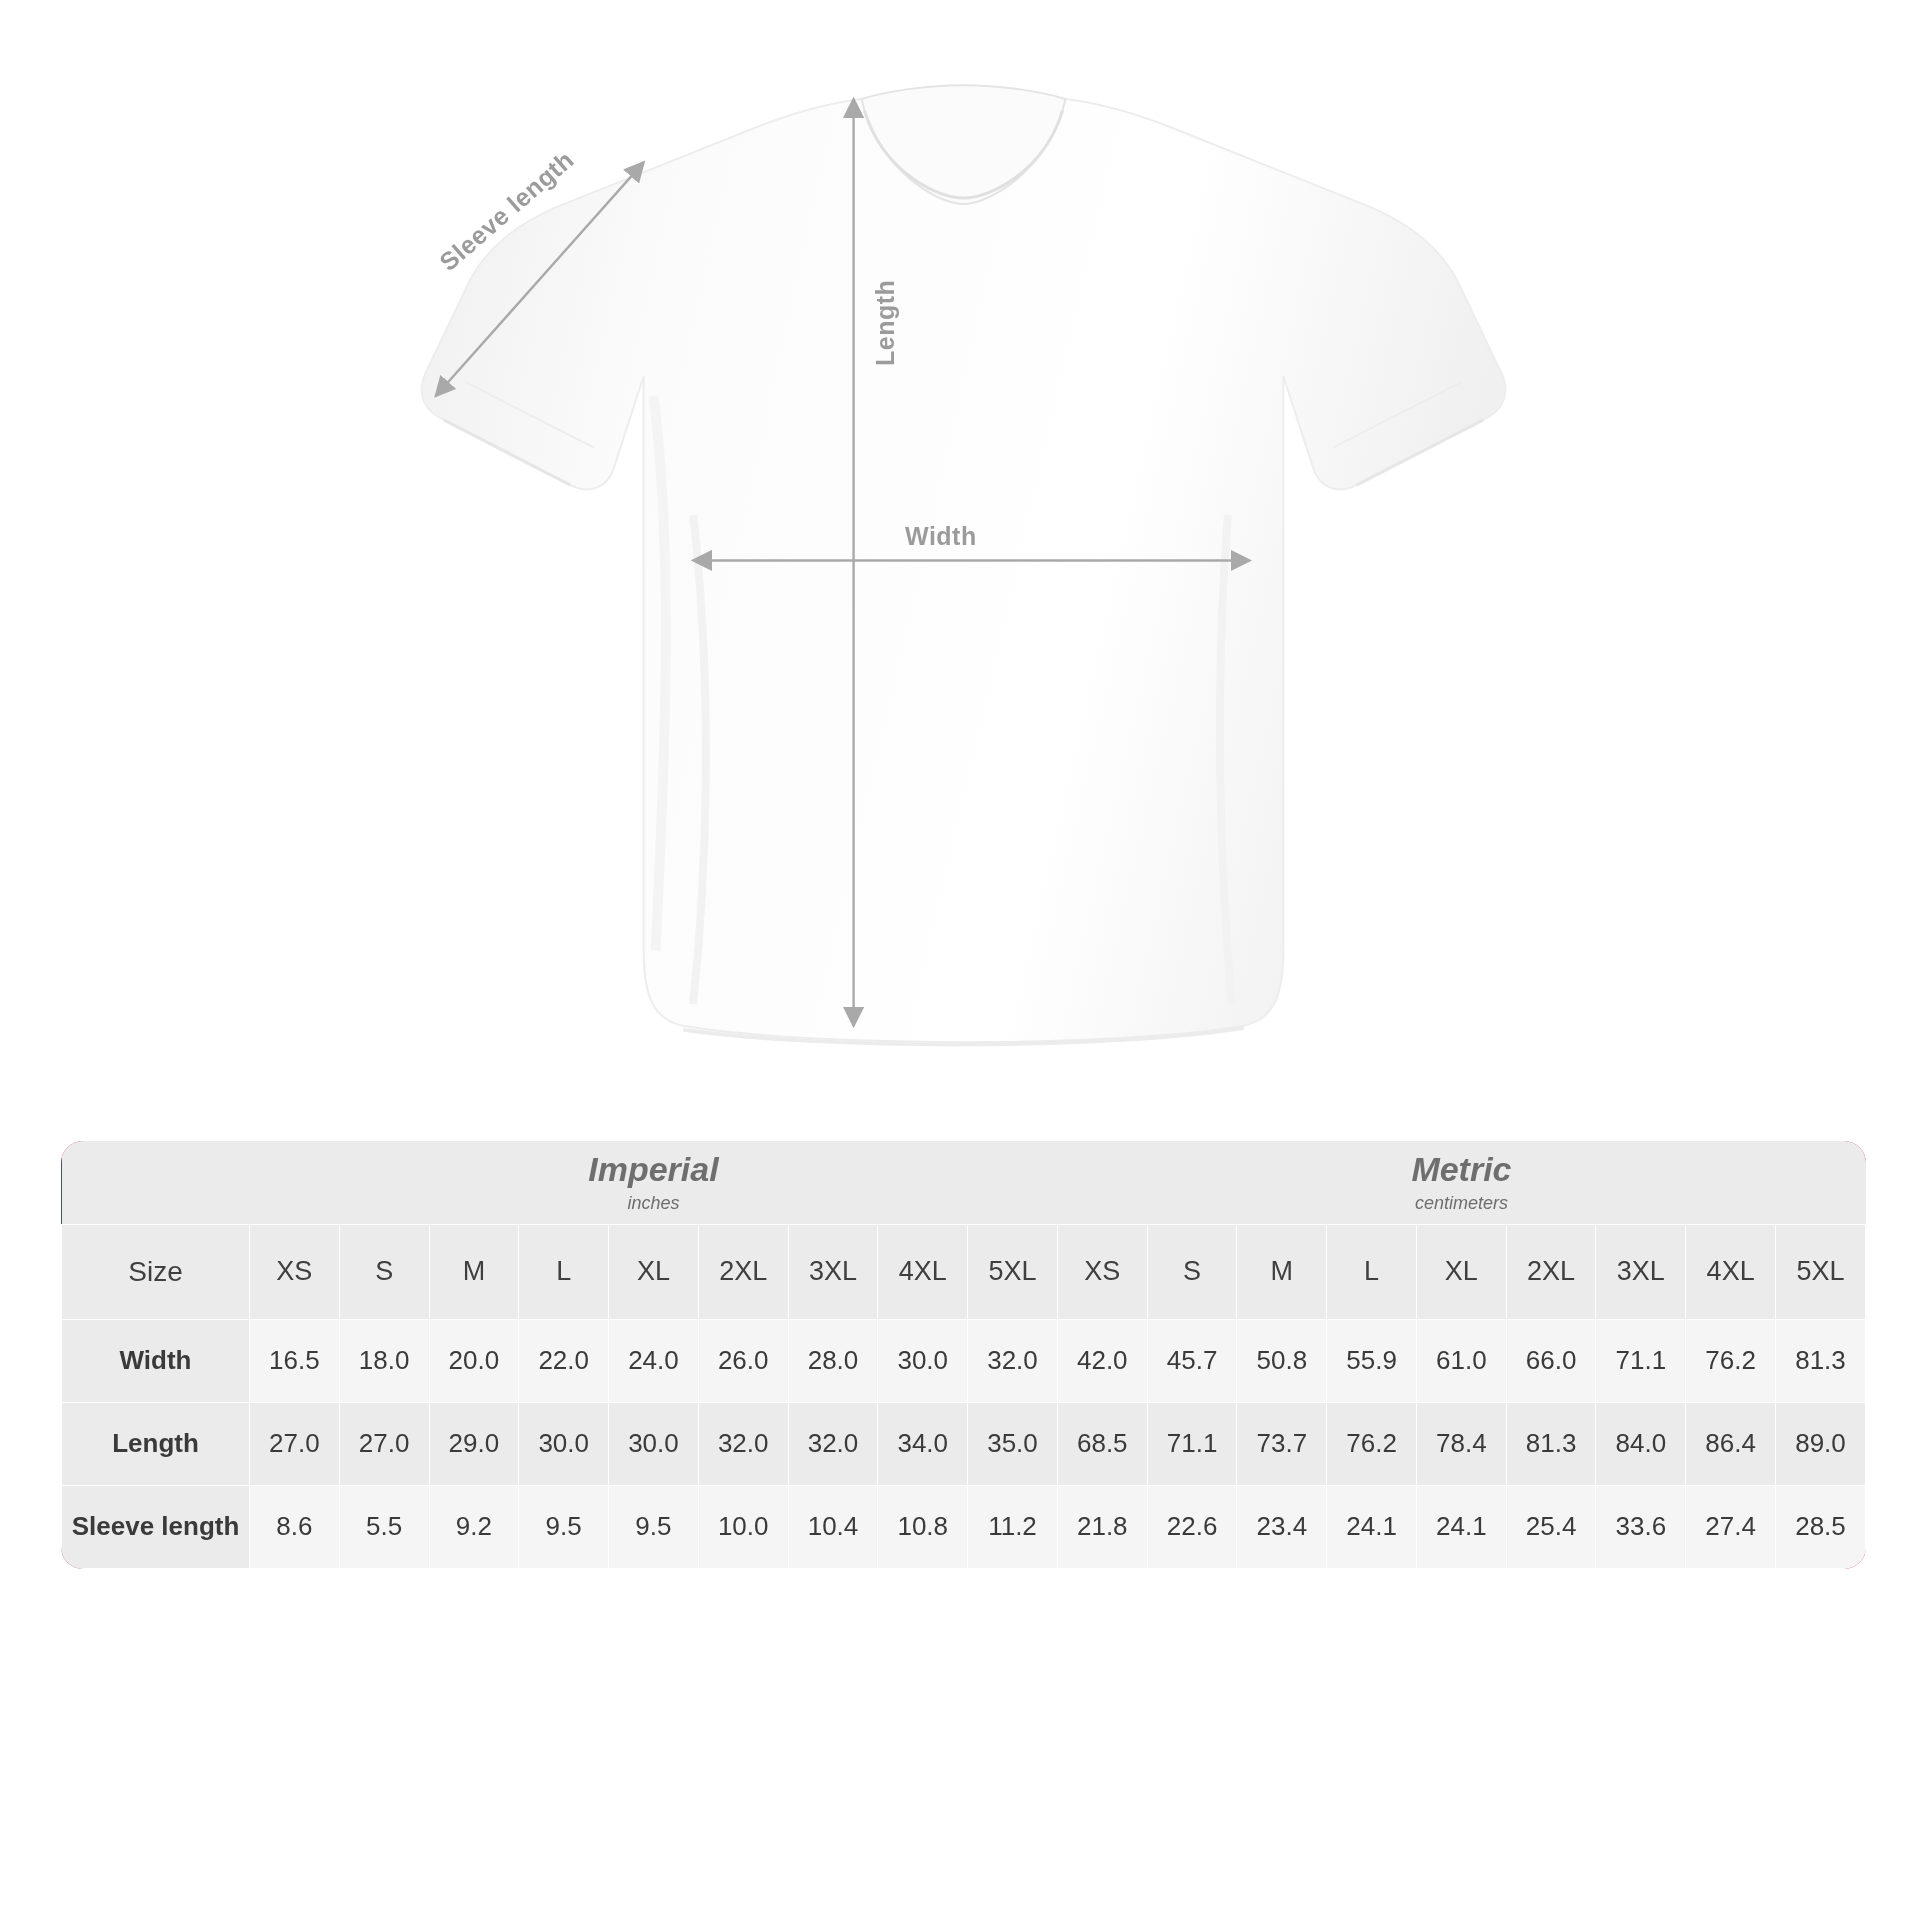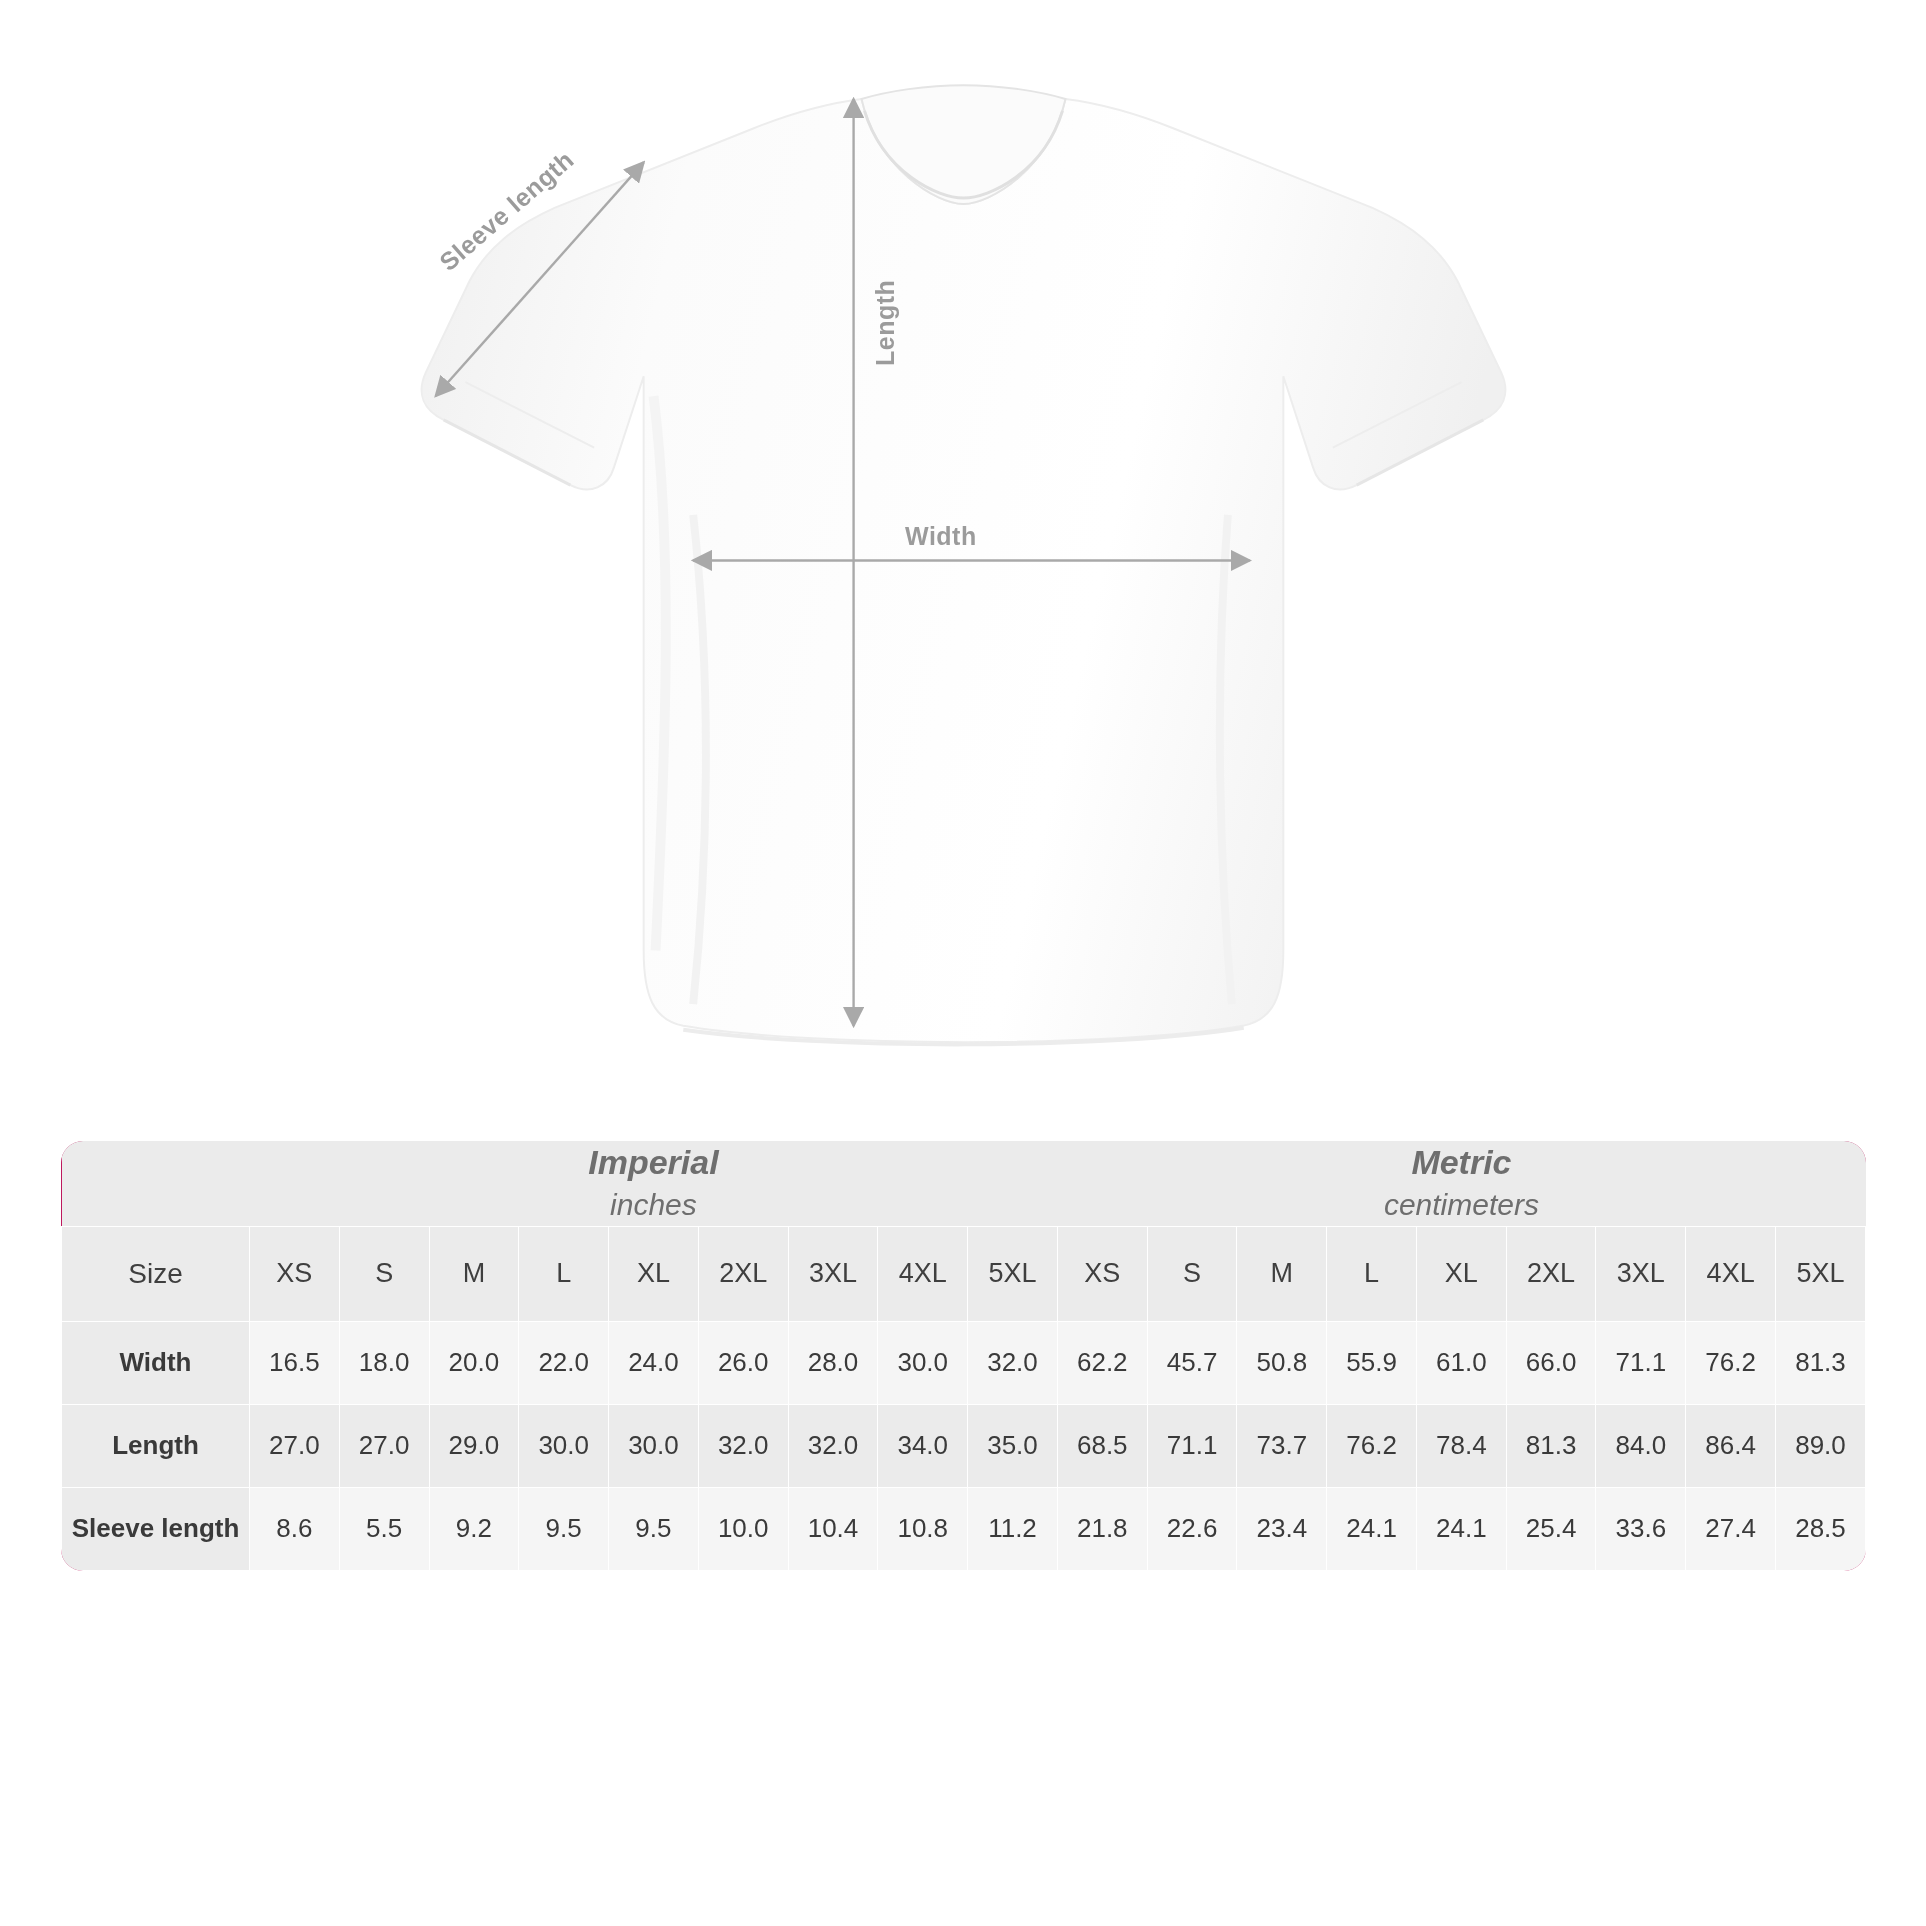--- a/index.html
+++ b/index.html
@@ -100,21 +100,21 @@
     vertical-align: middle;
   }
   .unit-head .unit-name {
     font-size: 34px;
     font-style: italic;
     font-weight: bold;
     color: #6e6e6e;
     line-height: 1.25;
   }
   .unit-head .unit-sub {
-    font-size: 30px;
+    font-size: 18px;
     font-style: italic;
     color: #6e6e6e;
     line-height: 1.4;
   }
   .corner-cell {
     background: #ebebeb;
     border: none !important;
   }
   tr.head-row td {
     background: #ebebeb;
@@ -267,21 +267,21 @@
           <td class="row-head">Width</td>
           <td class="value">16.5</td>
           <td class="value">18.0</td>
           <td class="value">20.0</td>
           <td class="value">22.0</td>
           <td class="value">24.0</td>
           <td class="value">26.0</td>
           <td class="value">28.0</td>
           <td class="value">30.0</td>
           <td class="value">32.0</td>
-          <td class="value">62.2</td>
+          <td class="value">42.0</td>
           <td class="value">45.7</td>
           <td class="value">50.8</td>
           <td class="value">55.9</td>
           <td class="value">61.0</td>
           <td class="value">66.0</td>
           <td class="value">71.1</td>
           <td class="value">76.2</td>
           <td class="value">81.3</td>
         </tr>
 

